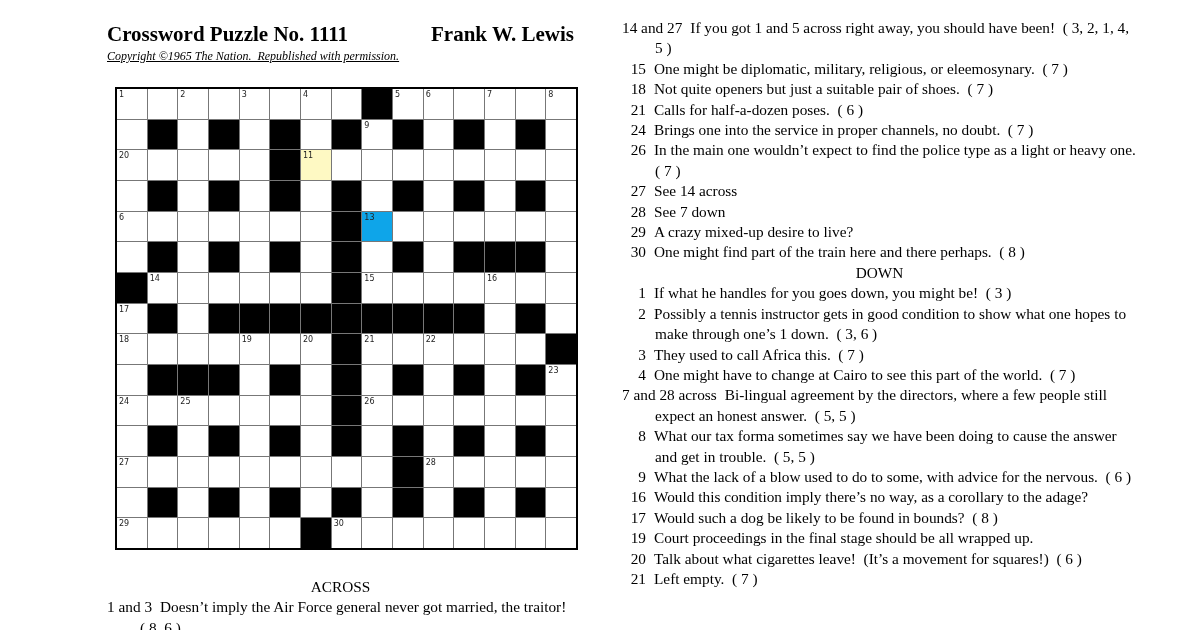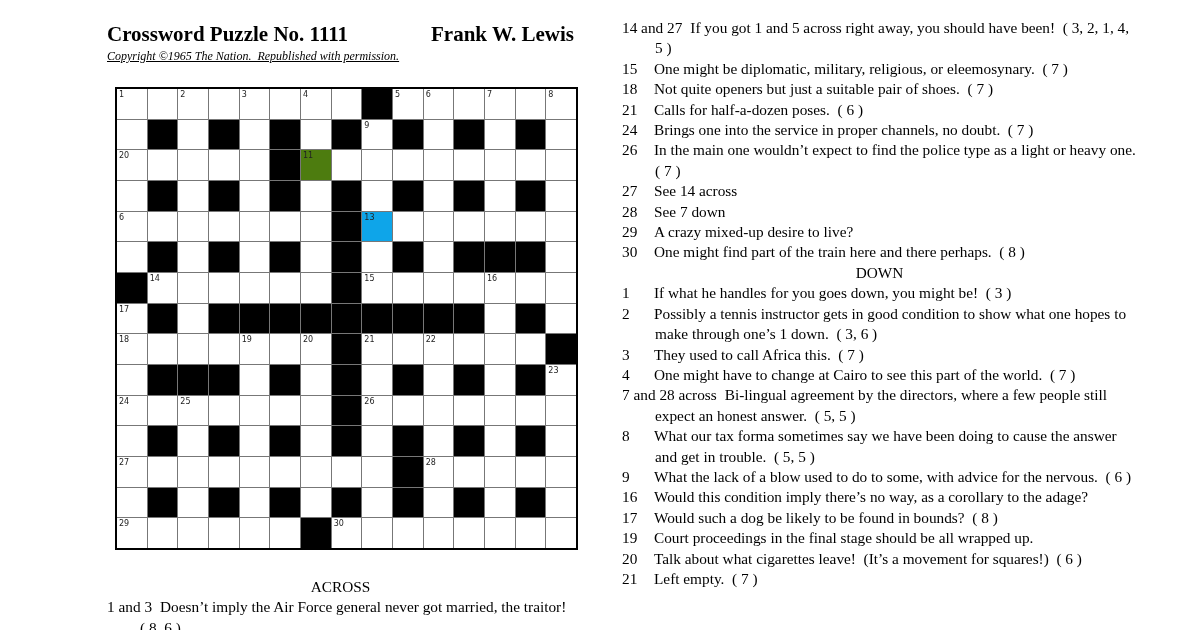--- a/index.html
+++ b/index.html
@@ -24,21 +24,21 @@
   .cellnum { position:absolute; top:1px; left:2px; font-family:"DejaVu Sans", sans-serif;
              font-size:8px; line-height:9px; color:#222; }
 
   
   .across-block { position:absolute; left:107px; top:577px; width:467px;
                   font-size:15.3px; line-height:20.4px; }
   .right-col { position:absolute; left:622px; top:18px; width:515px;
                font-size:15.3px; line-height:20.4px; }
   .section-heading { text-align:center; }
   .clue { padding-left:33px; text-indent:-33px; }
-  .cnum { display:inline-block; min-width:24px; margin-right:8px; text-indent:0; }
+  .cnum { display:inline-block; min-width:24px; margin-right:8px; text-indent:0;text-align:right; }
   .ctext { white-space:pre-wrap; }
 </style>
 </head>
 <body>
 
 <div class="page">
 
   <div class="header">
     <div class="title-row">
       <span>Crossword Puzzle No. 1111</span>
@@ -97,21 +97,21 @@
       <div class="cell black" style="background: rgb(0, 0, 0);"></div>
       <div class="cell" style="background: rgb(255, 255, 255);"></div>
       <div class="cell" style="background: rgb(255, 255, 255);">
         <span class="cellnum">20</span>
       </div>
       <div class="cell" style="background: rgb(255, 255, 255);"></div>
       <div class="cell" style="background: rgb(255, 255, 255);"></div>
       <div class="cell" style="background: rgb(255, 255, 255);"></div>
       <div class="cell" style="background: rgb(255, 255, 255);"></div>
       <div class="cell black" style="background: rgb(0, 0, 0);"></div>
-      <div class="cell" style="background: #4d7c0f;">
+      <div class="cell" style="background: #fef9c3;">
         <span class="cellnum">11</span>
       </div>
       <div class="cell" style="background: rgb(255, 255, 255);"></div>
       <div class="cell" style="background: rgb(255, 255, 255);"></div>
       <div class="cell" style="background: rgb(255, 255, 255);"></div>
       <div class="cell" style="background: rgb(255, 255, 255);"></div>
       <div class="cell" style="background: rgb(255, 255, 255);"></div>
       <div class="cell" style="background: rgb(255, 255, 255);"></div>
       <div class="cell" style="background: rgb(255, 255, 255);"></div>
       <div class="cell" style="background: rgb(255, 255, 255);"></div>

